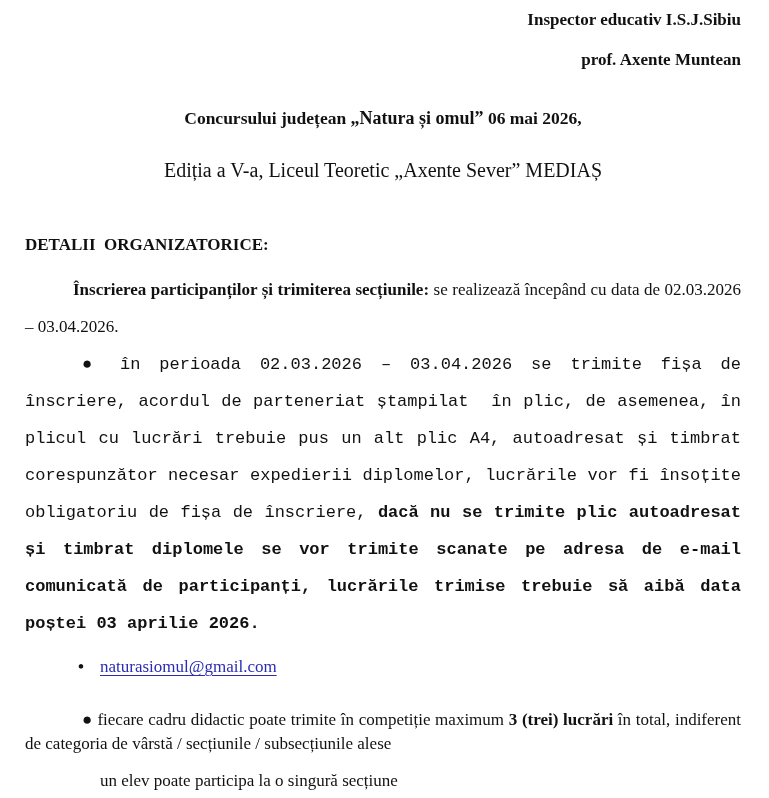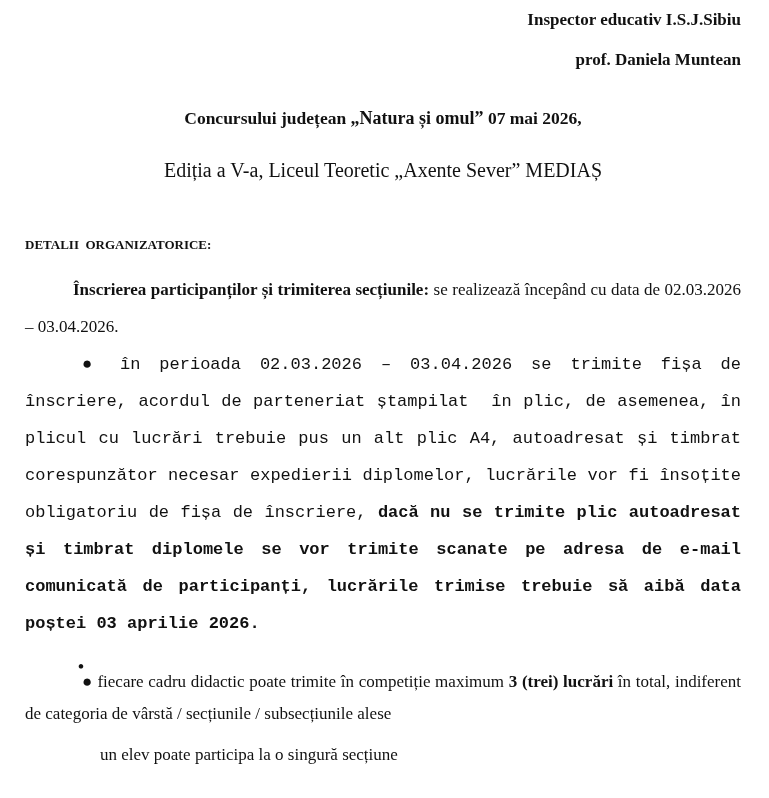--- a/index.html
+++ b/index.html
@@ -60,21 +60,21 @@
   .subtitle-2 {
     margin: 22px 0 0 0;
     text-align: center;
     font-weight: normal;
     font-size: 20px;
     line-height: 30px;
   }
   
   .section-heading {
     margin: 46px 0 2px 0;
-    font-size: 13px;
+    font-size: 17px;
     font-weight: bold;
     line-height: 28px;
   }
   
   .para {
     margin: 0;
     text-align: justify;
   }
   .spaced {
     line-height: 37px;
@@ -121,51 +121,52 @@
   }
   a.email {
     color: #2b2bb4;
     text-decoration: underline;
     text-underline-offset: 3px;
     cursor: pointer;
   }
   .bullet-limit {
     margin-top: 24px;
     text-indent: 57px;
-    line-height: 32px;
+    line-height: 24px;
   }
   .note-line {
     margin-top: 14px;
     padding-left: 75px;
     line-height: 22px;
     text-align: left;
   }
 </style>
 </head>
 <body>
 
 <div class="page">
 
   <div class="doc-header">
     <p>Inspector educativ I.S.J.Sibiu</p>
-    <p>prof. Daniela Muntean</p>
+    <p>prof. Axente Muntean</p>
   </div>
 
 
-  <p class="subtitle-1"><span>Concursului județean </span><span class="emph">„Natura și omul”</span><span> 07 mai 2026,</span></p>
+  <p class="subtitle-1"><span>Concursului județean </span><span class="emph">„Natura și omul”</span><span> 06 mai 2026,</span></p>
 
   <p class="subtitle-2">Ediția a V-a, Liceul Teoretic „Axente Sever” MEDIAȘ</p>
 
   <h2 class="section-heading">DETALII &nbsp;ORGANIZATORICE:</h2>
 
   <p class="para spaced para-registration"><b>Înscrierea participanților și trimiterea secțiunile:</b><span> se realizează începând cu data de 02.03.2026 – 03.04.2026.</span></p>
 
   <p class="para spaced bullet-period"><span>●</span><span> în perioada 02.03.2026 – 03.04.2026 se trimite fișa de înscriere, acordul de parteneriat ștampilat &nbsp;în plic, de asemenea, în plicul cu lucrări trebuie pus un alt plic A4, autoadresat și timbrat corespunzător necesar expedierii diplomelor, lucrările vor fi însoțite obligatoriu de fișa de înscriere, </span><b>dacă nu se trimite plic autoadresat și timbrat diplomele se vor trimite scanate pe adresa de e-mail comunicată de participanți, lucrările trimise trebuie să aibă data poștei 03 aprilie 2026.</b></p>
 
   <div class="hang bullet-email">
     <span class="marker">•</span>
+    <div class="email-line"><a class="email">naturasiomul@gmail.com</a></div>
   </div>
 
   <p class="para bullet-limit"><span>●</span><span> fiecare cadru didactic poate trimite în competiție maximum </span><b>3 (trei) lucrări</b><span> în total, indiferent de categoria de vârstă / secțiunile / subsecțiunile alese</span></p>
 
   <p class="para note-line">un elev poate participa la o singură secțiune</p>
 
 </div>
 
 </body></html>

